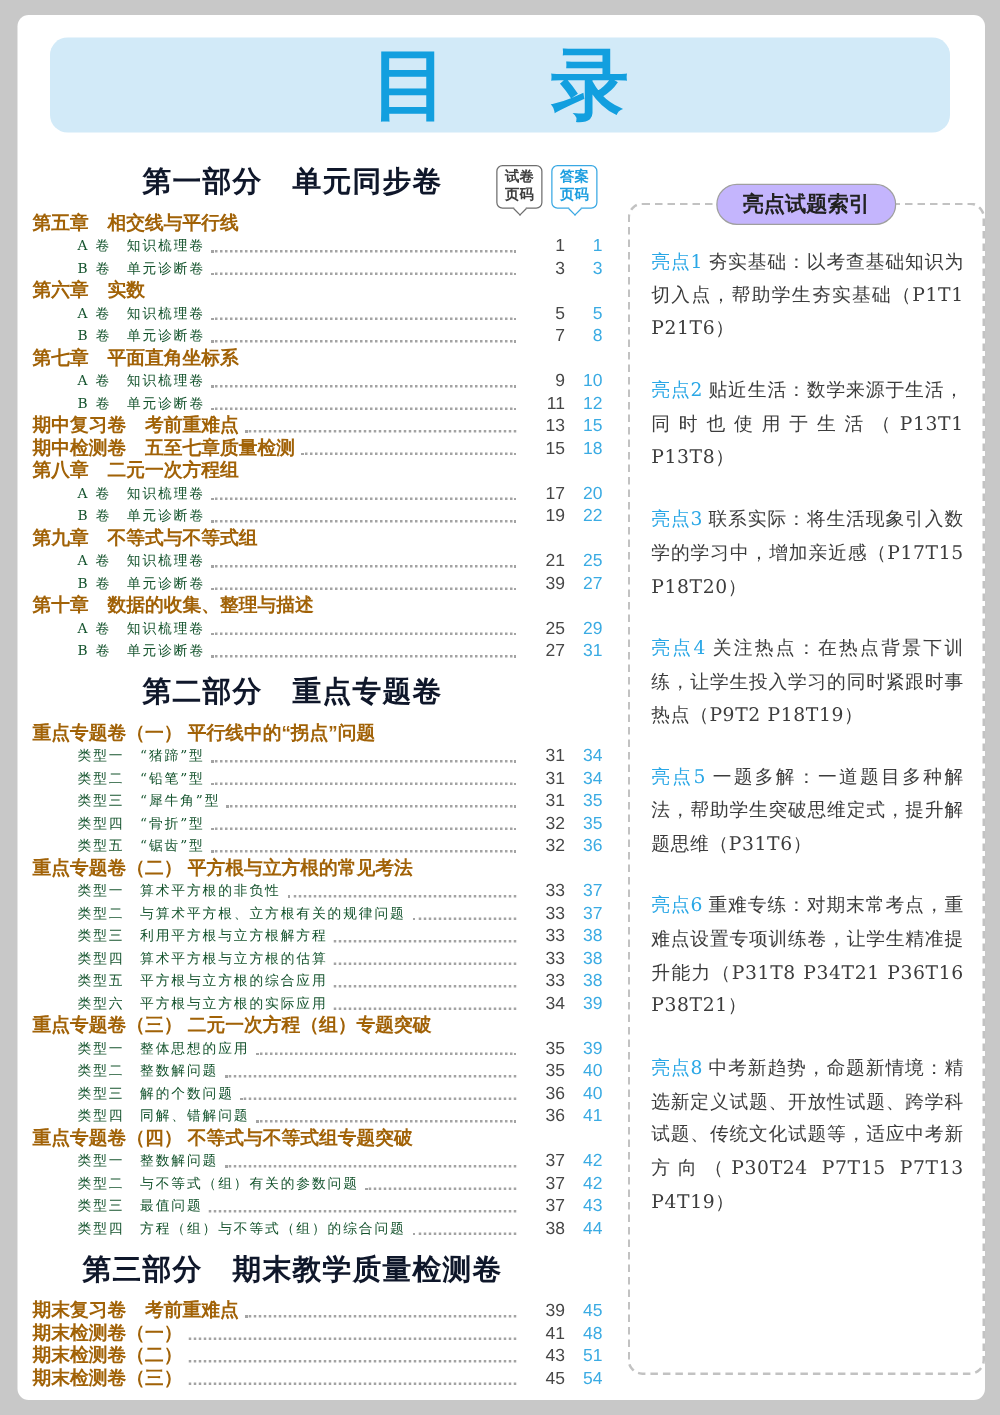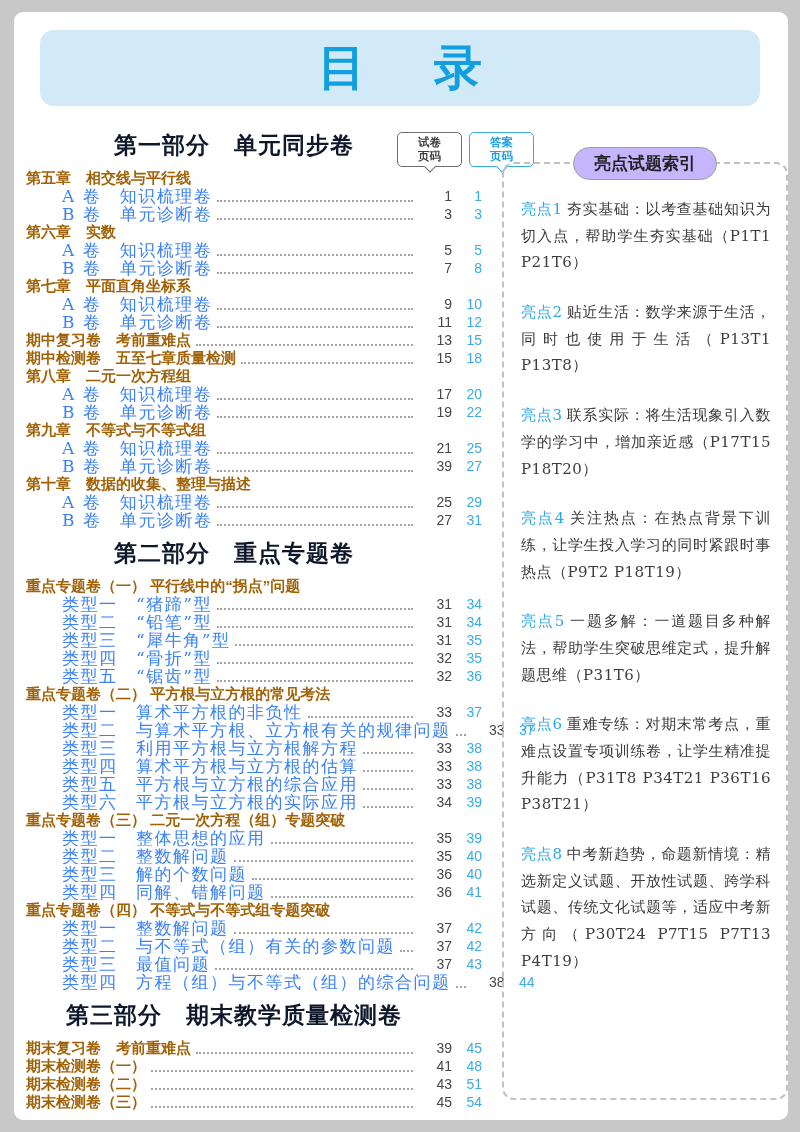--- a/index.html
+++ b/index.html
@@ -14,51 +14,51 @@
     position:absolute; left:14px; top:12px; width:774px; height:1108px;
     background:#ffffff; border-radius:9px;
   }
   
   .banner {
     position:absolute; left:26px; top:18px; width:720px; height:76px;
     background:#d2eaf8; border-radius:14px;
     display:flex; align-items:center; justify-content:center;
   }
   .banner-title {
-    color:#129fdf; font-size:48px; font-weight:bold; letter-spacing:10px;
+    color:#129fdf; font-size:62px; font-weight:bold; letter-spacing:10px;
     text-indent:10px;
   }
   
   .toc { position:absolute; left:12px; top:118px; width:458px; }
   .part-title {
     width:416px; text-align:center; color:#0f172a; font-size:23px;
     font-weight:bold; letter-spacing:1px; margin:9px 0 9px 0; height:30px;
     white-space:nowrap;
   }
   section:first-child .part-title { margin-top:0; }
   .row { display:flex; align-items:center; height:18px; white-space:nowrap; }
   .row .lab { flex:0 0 auto; }
   .row.chapter .lab, .row.bold_entry .lab {
     font-weight:bold; color:#a16207; font-size:15px;
   }
   .row.entry { padding-left:36px; }
   .row.entry .lab {
     font-family:"DejaVu Serif", serif;
-    color:#3b82f6; font-size:17px; letter-spacing:1.5px;
+    color:#14532d; font-size:11px; letter-spacing:1.5px;
   }
   .dots {
     flex:1 1 10px; margin:0 5px; height:11px;
     border-bottom:2px dotted #a3a3a3; min-width:10px;
   }
   .p1 { flex:0 0 34px; text-align:right; color:#474747; font-size:14px; }
   .p2 { flex:0 0 32px; text-align:right; color:#3aabe3; font-size:14px; padding-right:2px; }
   
   .col-tags { position:absolute; left:383px; top:120px; display:flex; gap:7px; }
   .tag {
-    position:relative; background:#fff; border-radius:5px; padding:2px 20px;
+    position:relative; background:#fff; border-radius:5px; padding:2px 6px;
     font-size:11.5px; line-height:1.25; font-weight:bold; text-align:center;
     white-space:pre-line;
   }
   .tag::after {
     content:""; position:absolute; left:50%; bottom:-5px; width:7px; height:7px;
     background:#fff; transform:translateX(-50%) rotate(45deg);
     border-right:1.5px solid; border-bottom:1.5px solid; border-color:inherit;
   }
   .tag-exam   { border:1.5px solid #6e6e6e; color:#3f3f3f; }
   .tag-answer { border:1.5px solid #39a8e3; color:#1f9fe0; }

